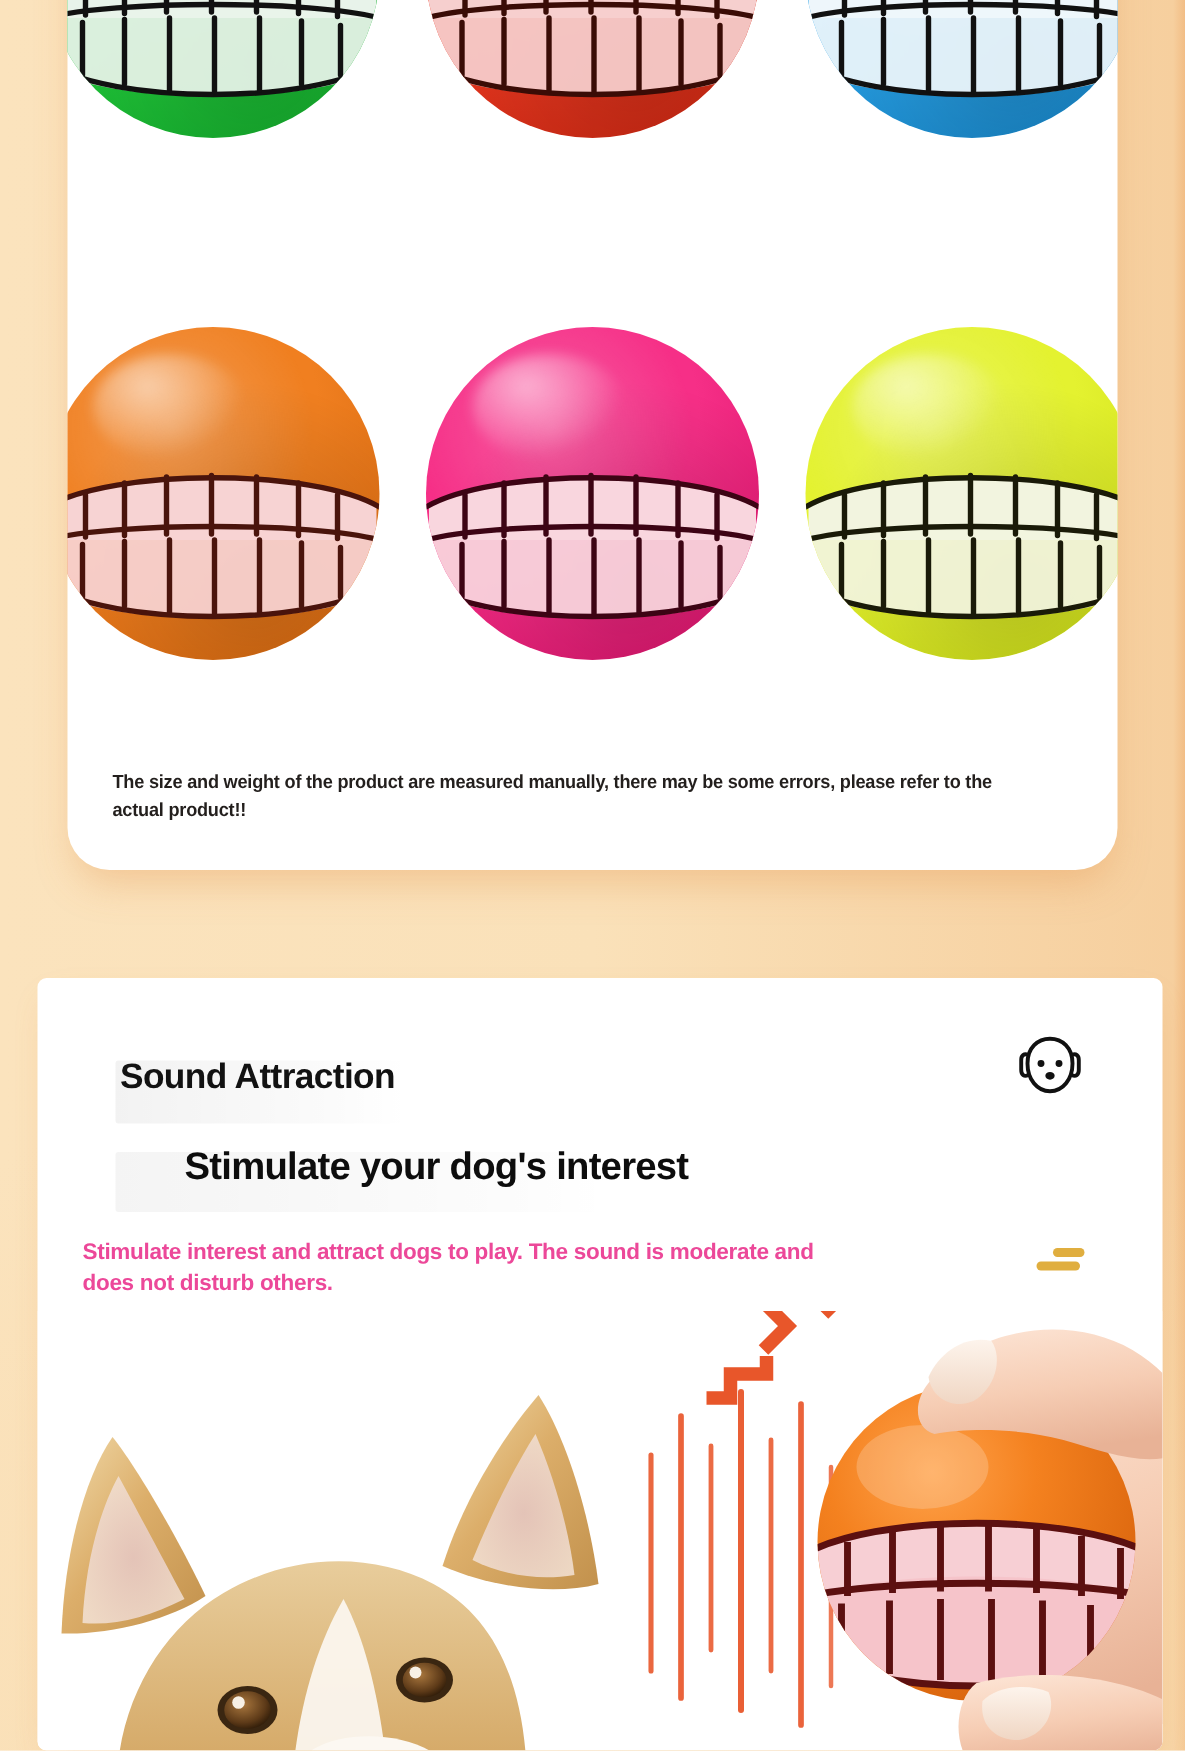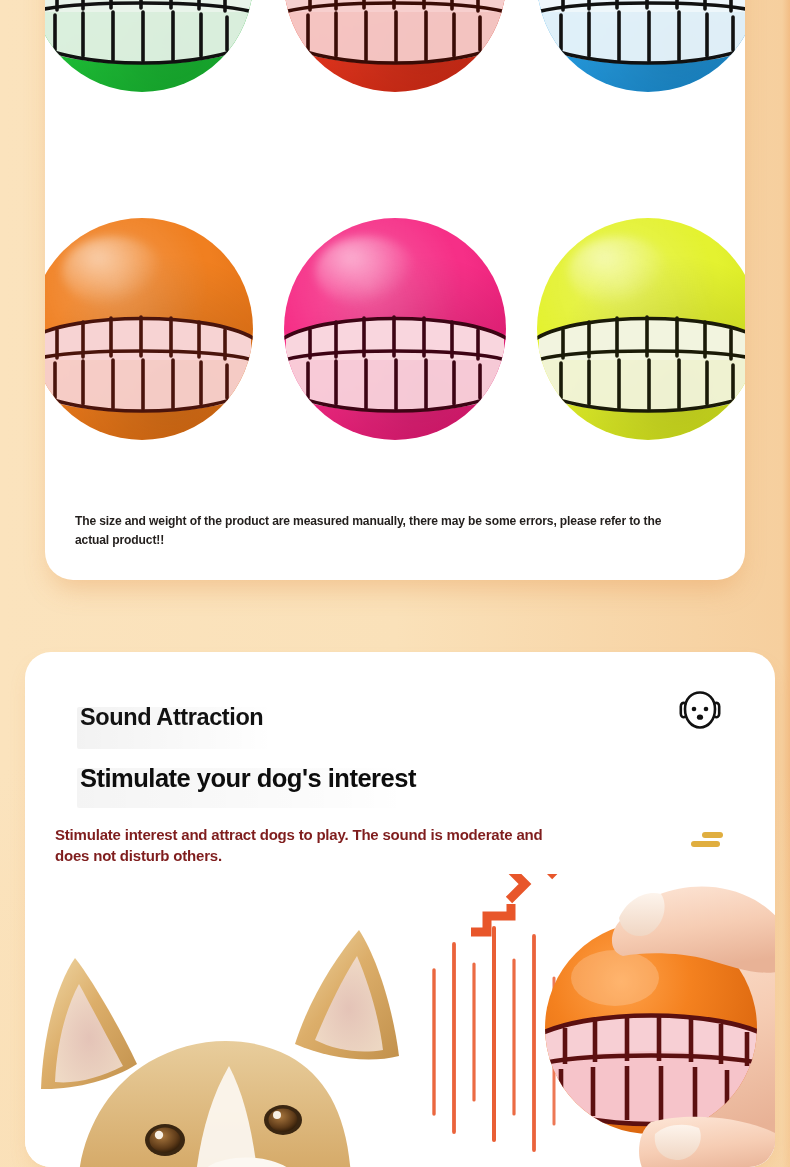--- a/index.html
+++ b/index.html
@@ -131,21 +131,21 @@
   }
 
   
   .card-sound {
     position: absolute;
     left: 25px;
     top: 652px;
     width: 750px;
     height: 515px;
     background: #ffffff;
-    border-radius: 26px;
+    border-radius: 6px;
     overflow: hidden;
     box-shadow: 0 10px 22px -8px rgba(226,140,66,0.28);
   }
   .kicker-wrap {
     position: absolute;
     left: 55px;
     top: 52px;
   }
   .kicker-hl {
     position: absolute;
@@ -176,30 +176,31 @@
     height: 40px;
     background: linear-gradient(90deg, rgba(0,0,0,0.045), rgba(0,0,0,0.012) 80%, rgba(0,0,0,0));
     border-radius: 2px;
   }
   .headline {
     position: relative;
     font-size: 25.5px;
     font-weight: 700;
     color: #0d0d0d;
     letter-spacing: -0.5px;
+    margin-left: 43px;
   }
   .subcopy {
     position: absolute;
     left: 30px;
     top: 172px;
     width: 490px;
     font-size: 15px;
     font-weight: 700;
     line-height: 1.42;
-    color: #7f1d1d;
+    color: #ec4899;
     letter-spacing: -0.2px;
   }
   .dog-icon {
     position: absolute;
     right: 47px;
     top: 33px;
     width: 56px;
     height: 56px;
   }
   .gold-mark {

